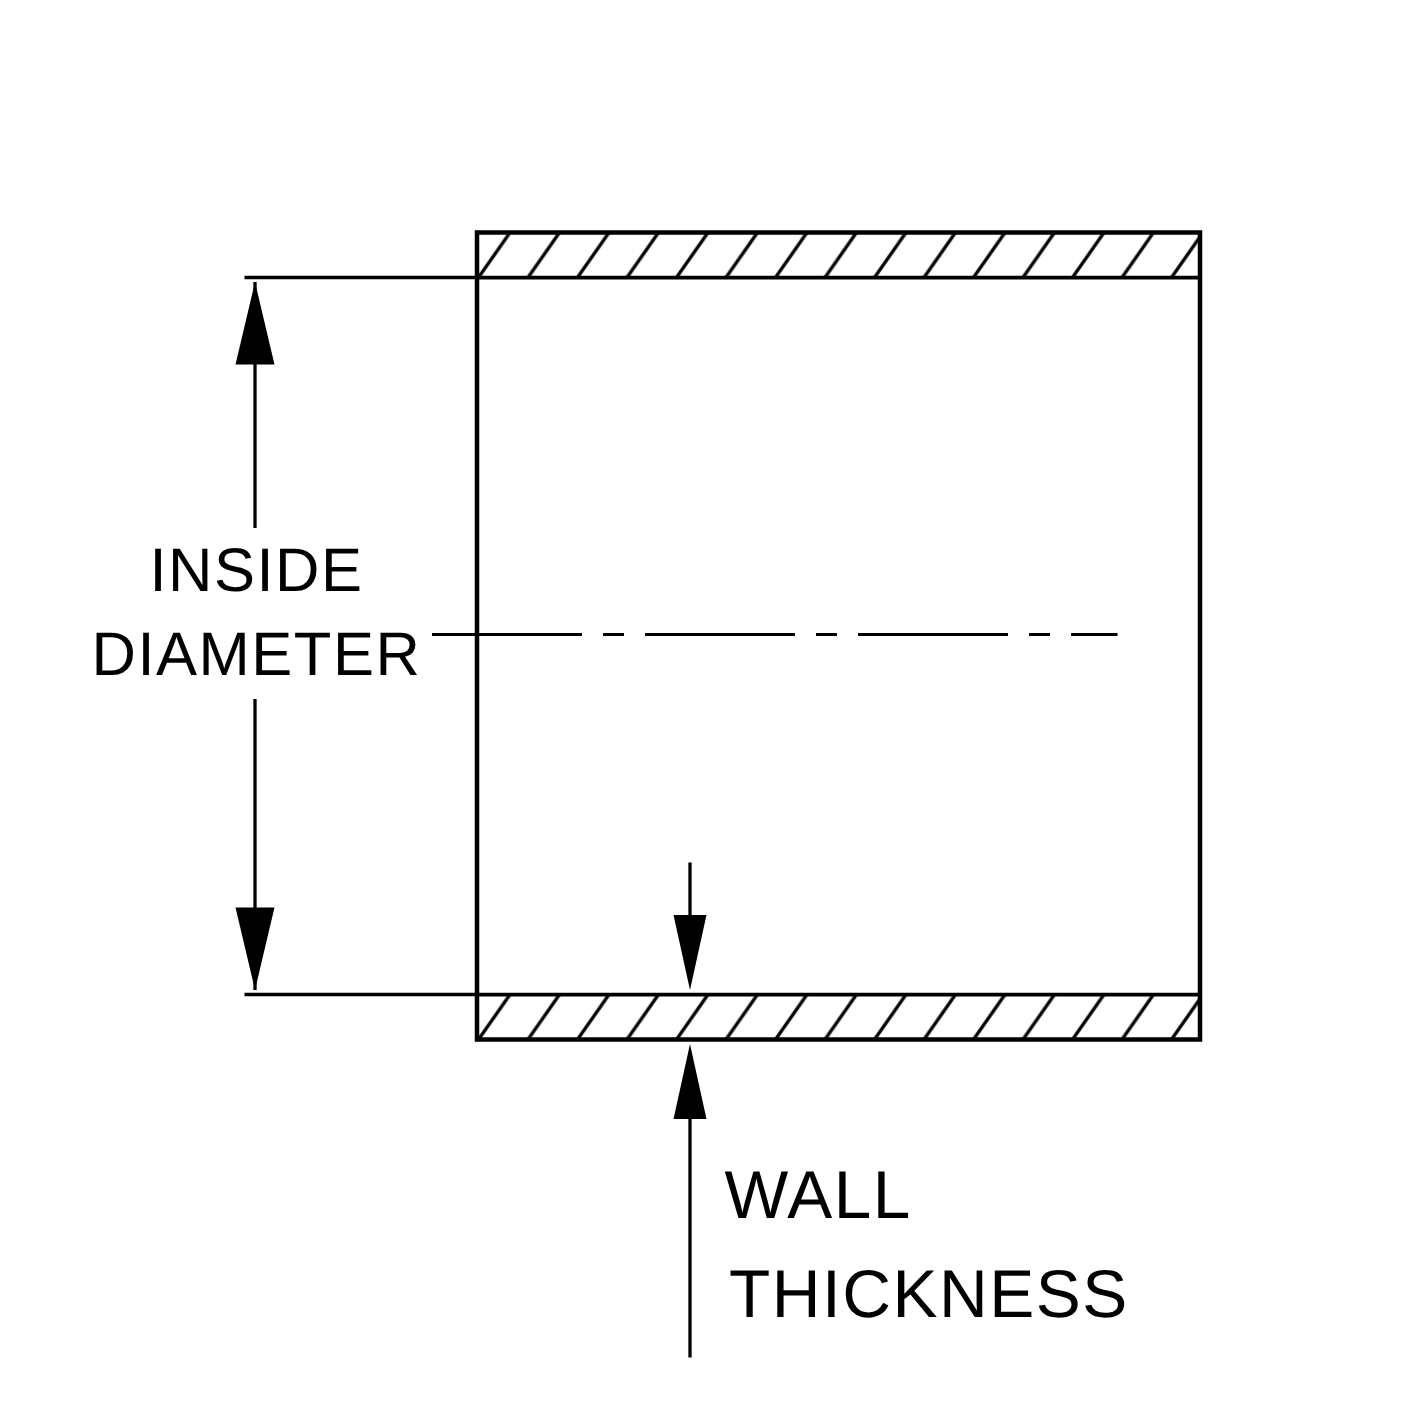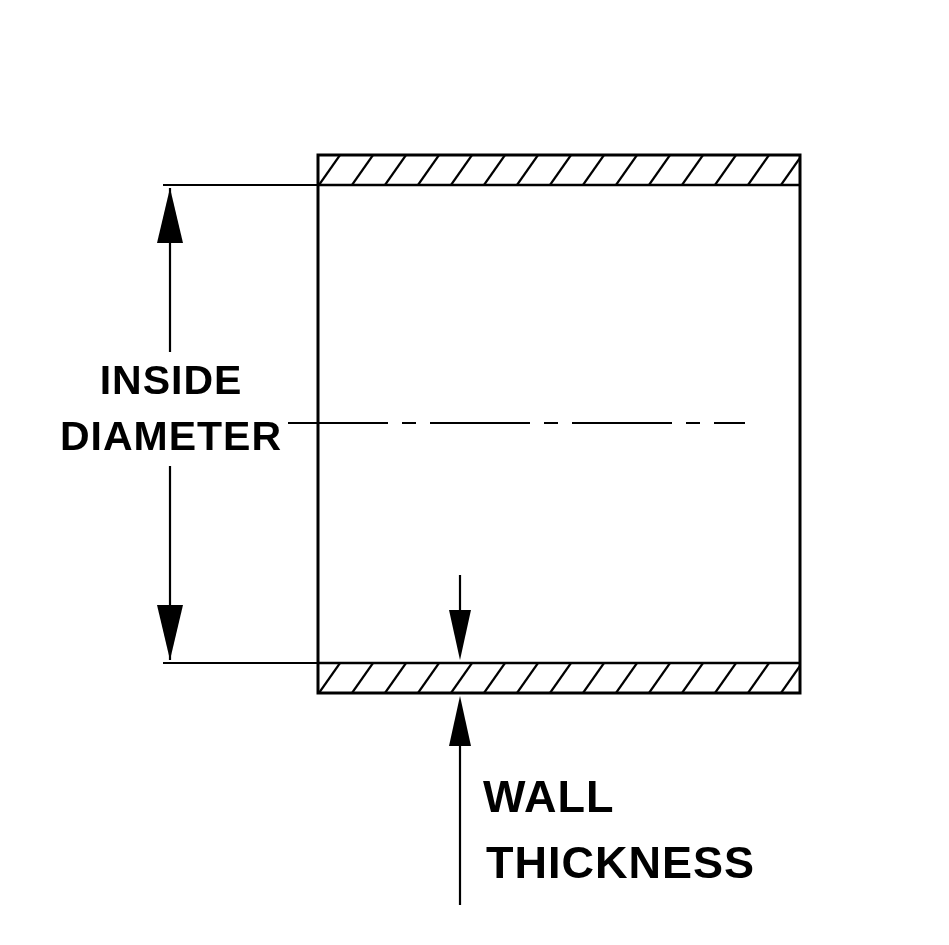--- a/index.html
+++ b/index.html
@@ -6,21 +6,20 @@
     margin: 0;
     padding: 0;
     background: #ffffff;
   }
   .canvas {
     position: relative;
     width: 949px;
     height: 945px;
     background: #ffffff;
     overflow: hidden;
-    font-weight: bold;
   }
   svg {
     display: block;
   }
   text {
     font-family: "Liberation Sans", sans-serif;
     fill: #000000;
   }
   .dim-text {
     font-size: 41px;

